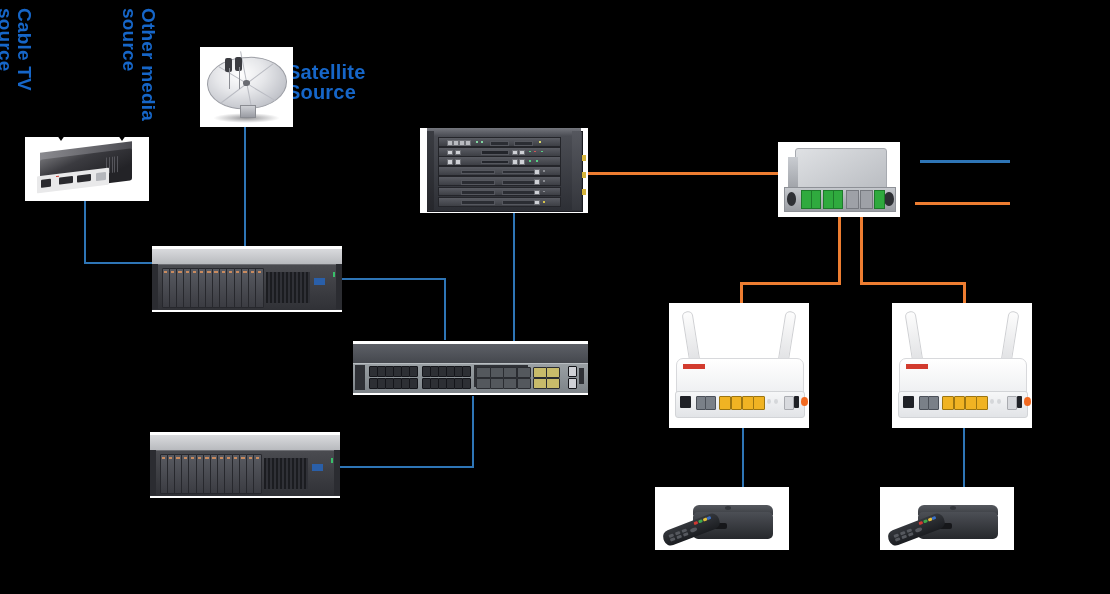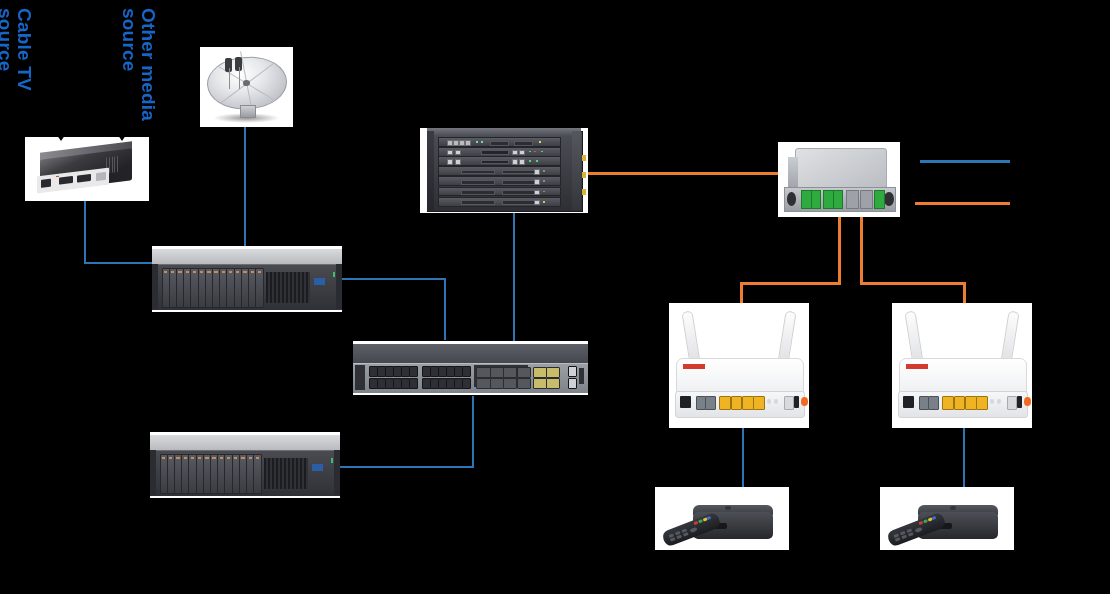--- a/index.html
+++ b/index.html
@@ -132,20 +132,24 @@
   <div class="lbl vlabel" style="left:34px;top:8px;">
     <span>Cable TV</span><br>
     <span>source</span>
   </div>
 
   <div class="lbl vlabel" style="left:158px;top:8px;">
     <span>Other media</span><br>
     <span>source</span>
   </div>
 
+  <div class="lbl" style="left:287px;top:62px;font-size:20px;">
+    <span>Satellite</span><br>
+    <span>Source</span>
+  </div>
 
   <div class="line h" style="left:920px;top:160px;width:90px;background:#2E75B6;height:3px;"></div>
   <div class="line h fiber" style="left:915px;top:202px;width:95px;height:3px;"></div>
 
   <div class="line v" style="left:84px;top:200px;height:64px;"></div>
   <div class="line h" style="left:84px;top:262px;width:78px;"></div>
 
   <div class="line v" style="left:244px;top:125px;height:137px;"></div>
 
   <div class="line h" style="left:342px;top:278px;width:104px;"></div>

